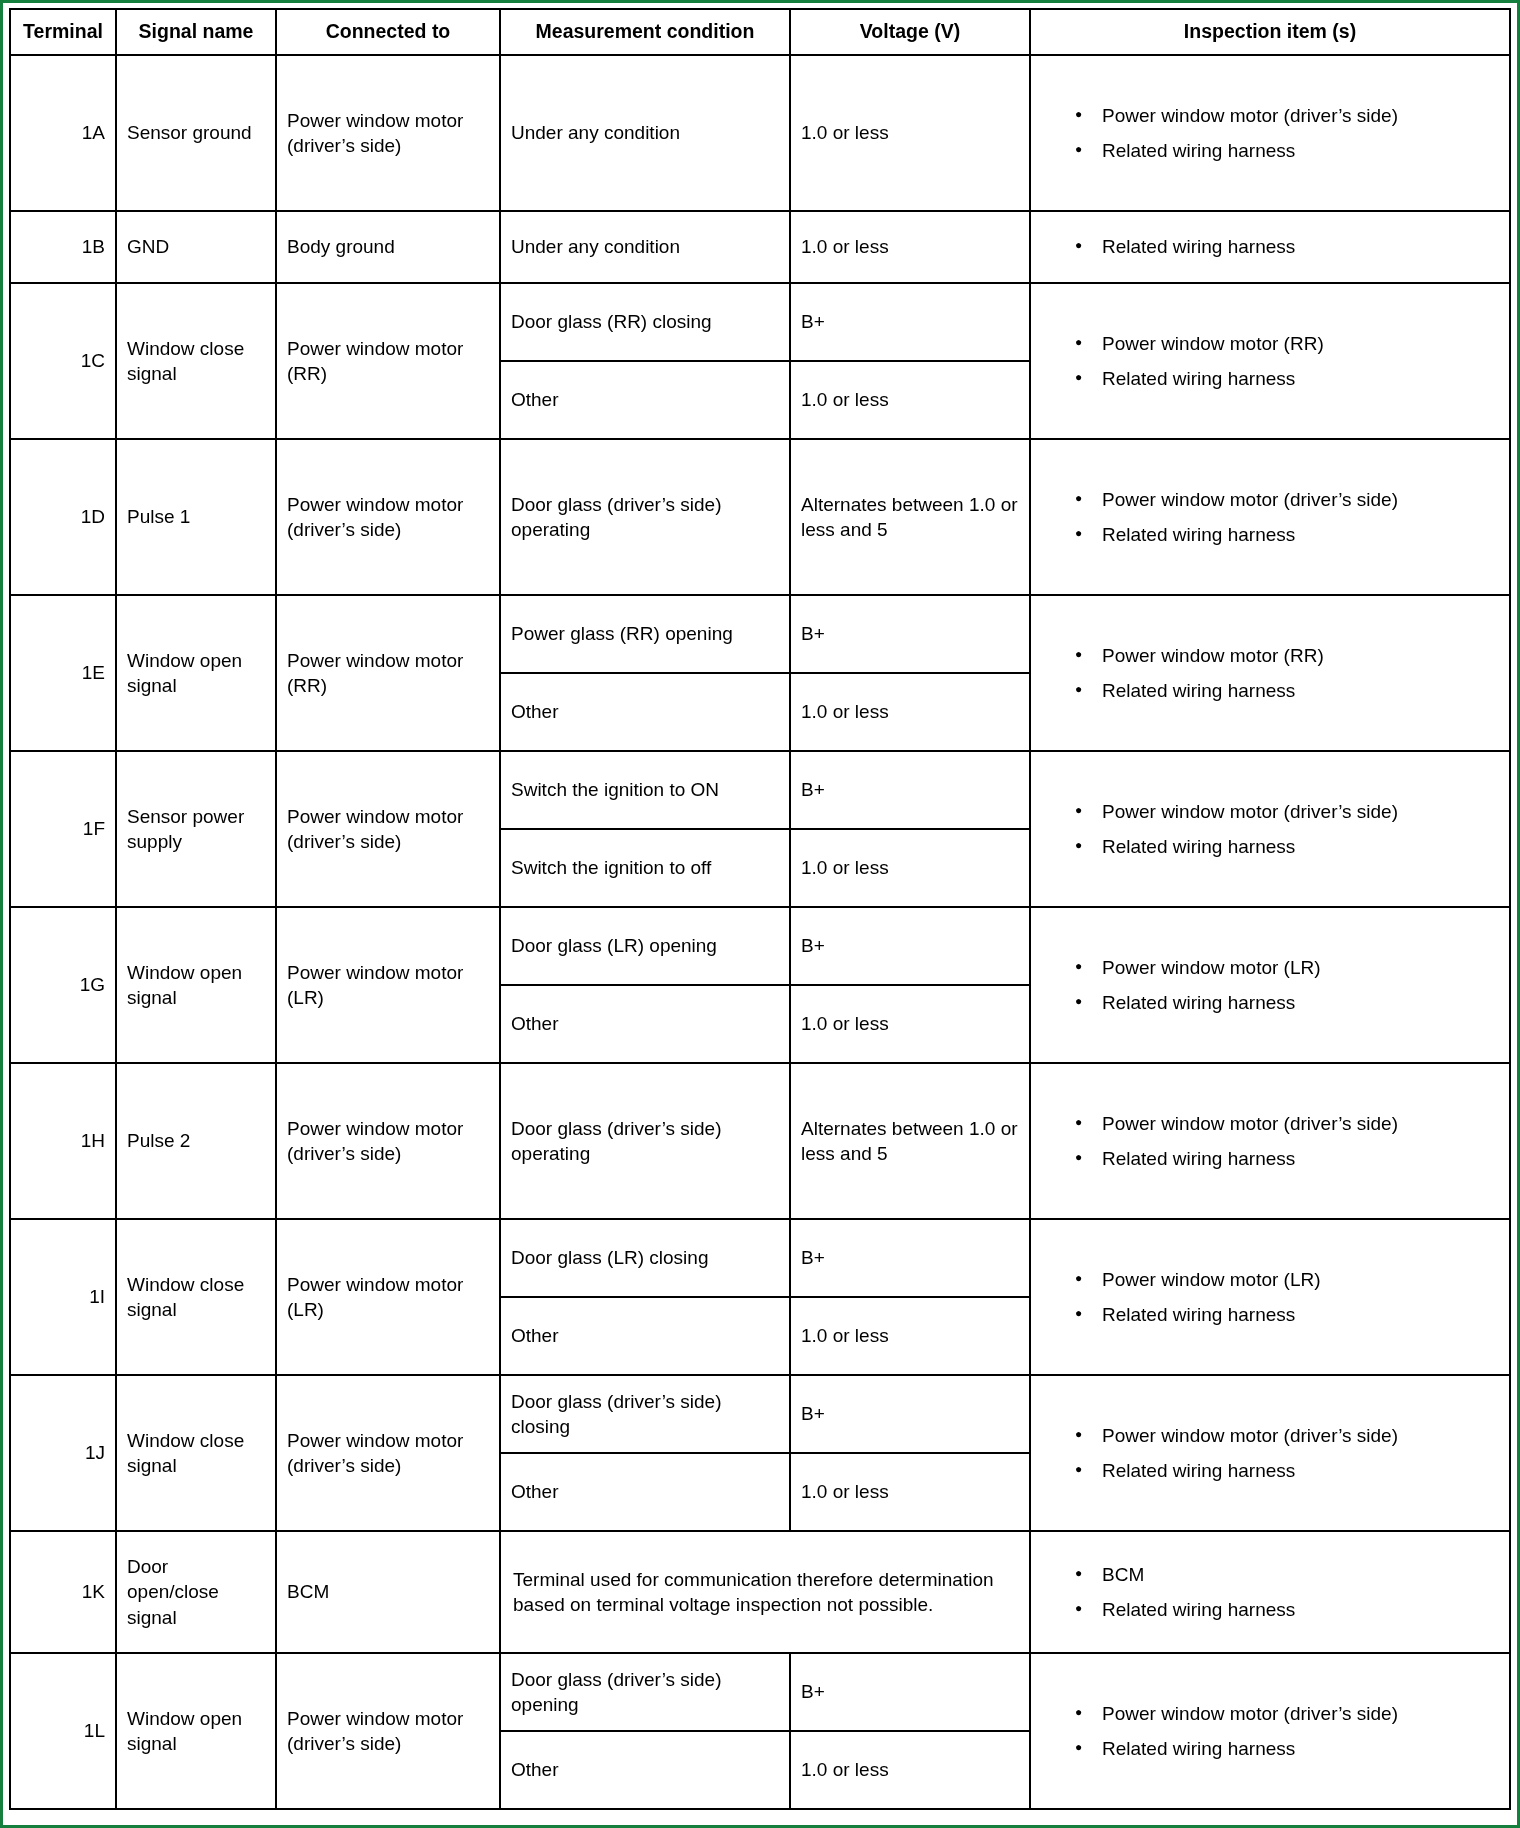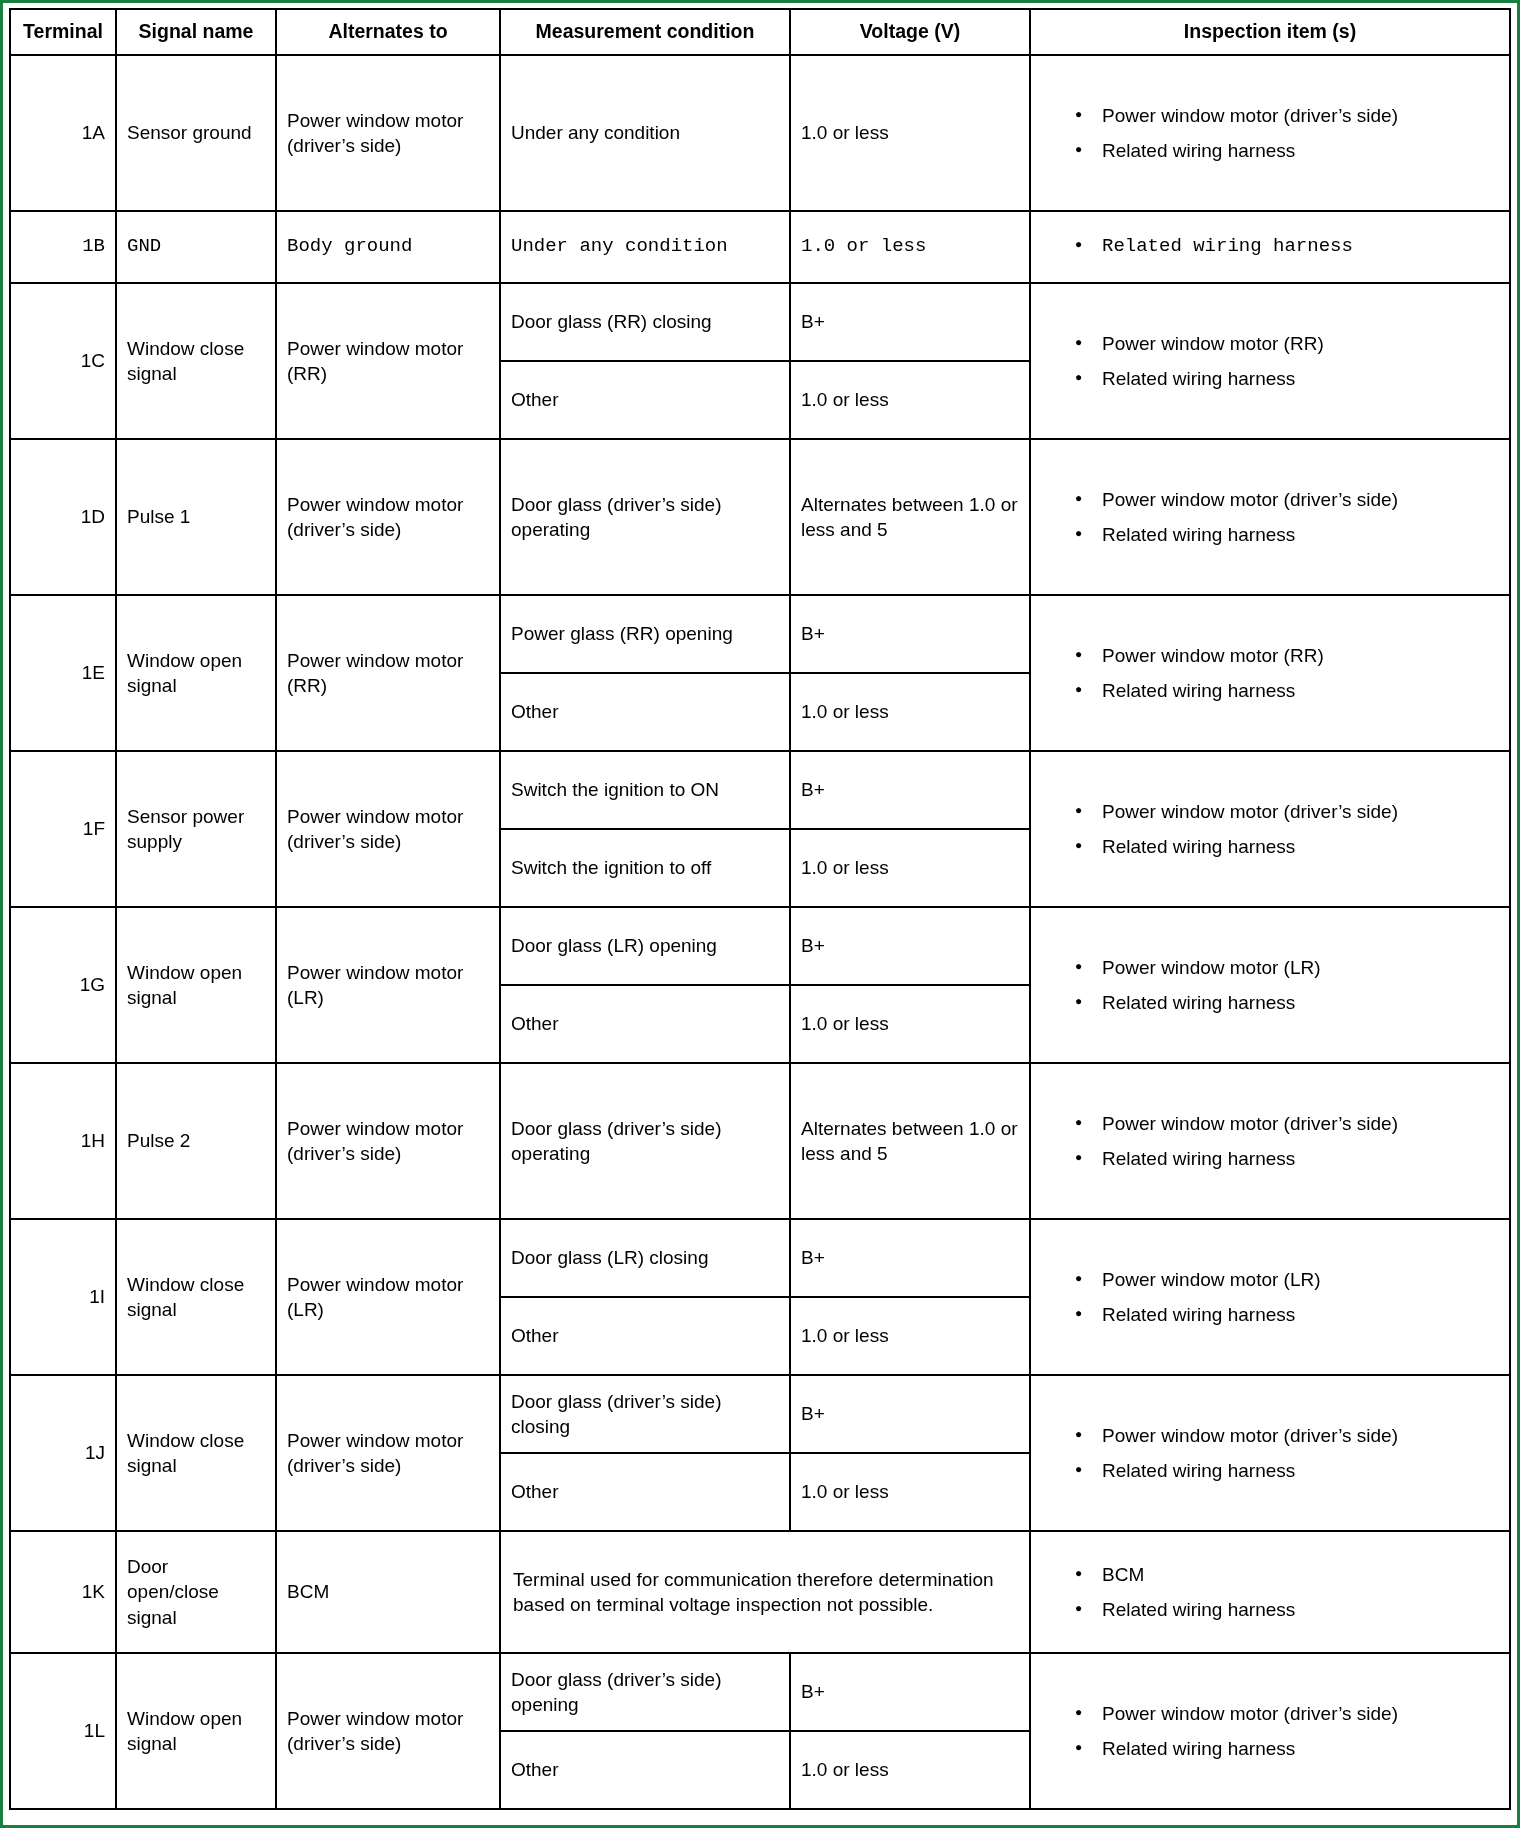--- a/index.html
+++ b/index.html
@@ -36,21 +36,21 @@
   .tv thead th {
     text-align: center;
     font-weight: bold;
     font-size: 19.5px;
     height: 46px;
     padding: 4px 6px;
   }
   
   tr.rt { height: 156px; }  
   tr.rs { height: 78px; }   
-  tr.rb { height: 72px; font-family: Liberation Mono, monospace; }   
+  tr.rb { height: 72px; }   
   tr.rk { height: 122px; }  
 
   td.c-term { padding-left: 8px; text-align: right; }
   td.c-sig  { padding-right: 14px; }
   td.c-insp { padding: 10px 8px 10px 44px; vertical-align: middle; }
   td.c-note { padding: 8px 12px; }
 
   ul.blist { list-style: none; }
   ul.blist li {
     position: relative;
@@ -76,21 +76,21 @@
       <col style="width:160px">
       <col style="width:224px">
       <col style="width:290px">
       <col style="width:240px">
       <col>
     </colgroup>
     <thead>
       <tr>
         <th>Terminal</th>
         <th>Signal name</th>
-        <th>Alternates to</th>
+        <th>Connected to</th>
         <th>Measurement condition</th>
         <th>Voltage (V)</th>
         <th>Inspection item (s)</th>
       </tr>
     </thead>
     <tbody>
 
       <tr class="rt">
         <td class="c-term">1A</td>
         <td class="c-sig">Sensor ground</td>

